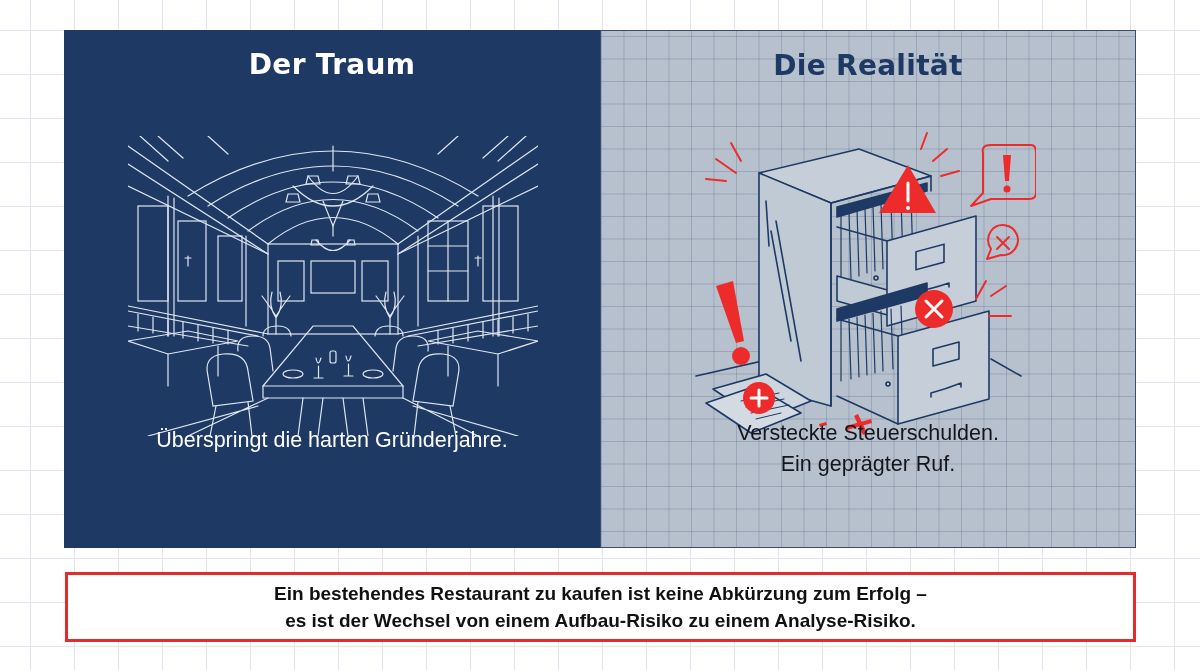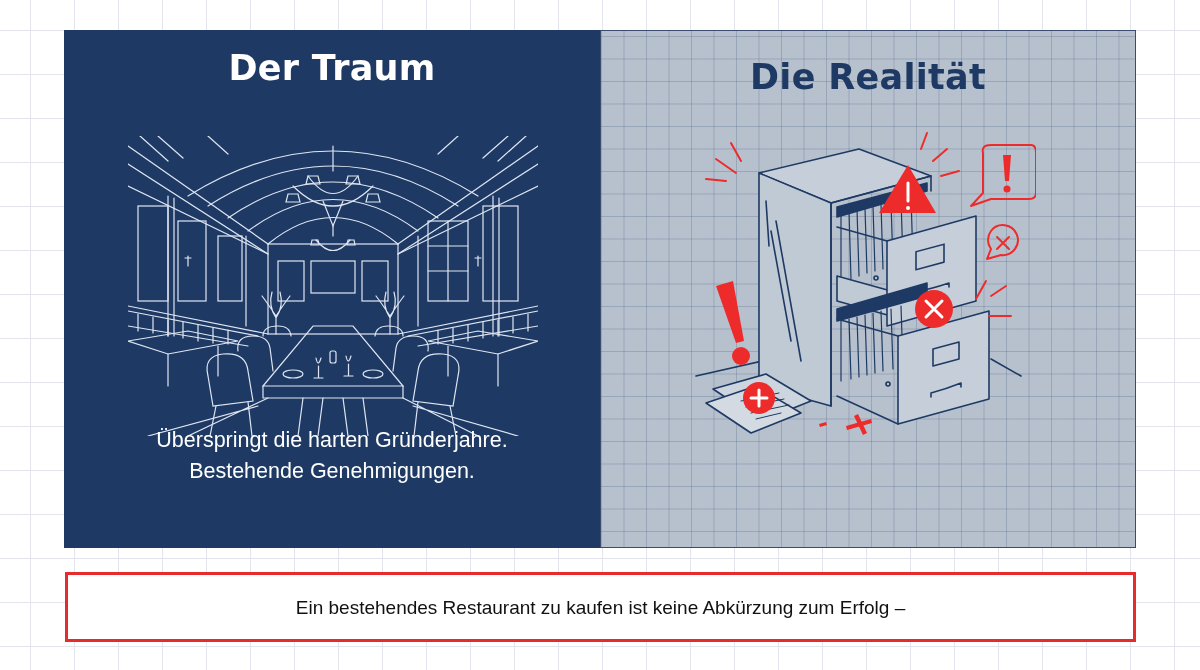--- a/index.html
+++ b/index.html
@@ -23,40 +23,40 @@
     left: 600px; width: 536px; background-color: #b7c1cd;
     border: 1.5px solid #3a4d6e;
     background-image:
       linear-gradient(to right, rgba(70,95,130,0.28) 1px, transparent 1px),
       linear-gradient(to bottom, rgba(70,95,130,0.28) 1px, transparent 1px);
     background-size: 22.5px 22.5px;
     background-position: 0 5px;
   }
   .panel-title {
     position: absolute; left: 0; right: 0; top: 18px; text-align: center;
-    font-family: "DejaVu Sans", sans-serif; font-weight: bold; font-size: 35px;
+    font-family: "DejaVu Sans", sans-serif; font-weight: bold; font-size: 28px;
     letter-spacing: 0.3px;
   }
   .panel-left .panel-title { color: #ffffff; }
   .panel-right .panel-title { color: #1e3a64; }
   .illus { position: absolute; }
   .panel-left .illus { left: 64px; top: 106px; width: 410px; height: 300px; }
   .panel-right .illus { left: 90px; top: 100px; width: 345px; height: 320px; }
   .panel-text {
     position: absolute; left: 0; right: 0; text-align: center;
     font-family: "Liberation Sans", sans-serif; font-size: 21.5px; line-height: 31px;
   }
   .panel-left .panel-text { top: 395px; color: #ffffff; }
   .panel-right .panel-text { top: 387px; color: #14161c; }
   .panel-text div { white-space: nowrap; }
   .callout {
     position: absolute; left: 65px; top: 572px; width: 1071px; height: 70px;
     box-sizing: border-box; border: 3px solid #e52b2b; background: #ffffff;
     display: flex; flex-direction: column; align-items: center; justify-content: center;
-    font-family: "Liberation Sans", sans-serif; font-weight: normal; font-size: 19px;
+    font-family: "Liberation Sans", sans-serif; font-weight: bold; font-size: 19px;
     line-height: 27px; color: #111111;
   }
   .callout div { white-space: nowrap; }
 </style>
 </head>
 <body>
 
 <section class="panel panel-left">
   <h1 class="panel-title" style="margin:0">Der Traum</h1>
 
@@ -157,26 +157,25 @@
     <path d="M322 270 L328 300 M290 266 L286 300"></path>
     <path d="M300 215 Q302 200 285 200 Q270 200 268 212 L265 235"></path>
     <path d="M275 200 Q275 190 260 190 Q248 190 247 200"></path>
 
     <path d="M140 262 L60 300 M130 270 L20 300 M275 262 L350 300 M285 270 L390 300"></path>
     <path d="M195 262 L190 300 M215 262 L220 300"></path>
   </svg>
 
   <div class="panel-text">
     <div>Überspringt die harten Gründerjahre.</div>
-    <div>Bestehende Genehmigungen.</div>
   </div>
 </section>
 
 <section class="panel panel-right">
-  <h1 class="panel-title" style="margin:8px">Die Realität</h1>
+  <h1 class="panel-title" style="margin:0">Die Realität</h1>
 
   <svg class="illus" viewBox="0 0 345 320" fill="none" stroke-linecap="round" stroke-linejoin="round">
     <g stroke="#1e3a64" stroke-width="1.6">
 
       <path d="M5 245 L80 228"></path>
       <path d="M300 228 L330 245"></path>
 
       <path d="M68 42 L168 18 L240 45 L140 72 Z" fill="#c6cfd9"></path>
       <path d="M68 42 L68 255 L140 275 L140 72 Z" fill="#c0cad5"></path>
       <path d="M140 72 L240 45 L240 60"></path>
@@ -239,18 +238,21 @@
       <path d="M230 18 L236 2 M242 30 L256 18 M250 45 L268 40"></path>
       <path d="M295 150 L285 168 M300 165 L315 155 M298 185 L320 185"></path>
     </g>
     <g fill="#ee2b2b">
       <path d="M312 24 L320 24 L318 50 L314 50 Z"></path>
       <circle cx="316" cy="58" r="3.5"></circle>
     </g>
   </svg>
 
   <div class="panel-text">
+    <div>Versteckte Steuerschulden.</div>
+    <div>Ein geprägter Ruf.</div>
   </div>
 </section>
 
 <div class="callout">
   <div>Ein bestehendes Restaurant zu kaufen ist keine Abkürzung zum Erfolg –</div>
+  <div>es ist der Wechsel von einem Aufbau-Risiko zu einem Analyse-Risiko.</div>
 </div>
 
 </body></html>

